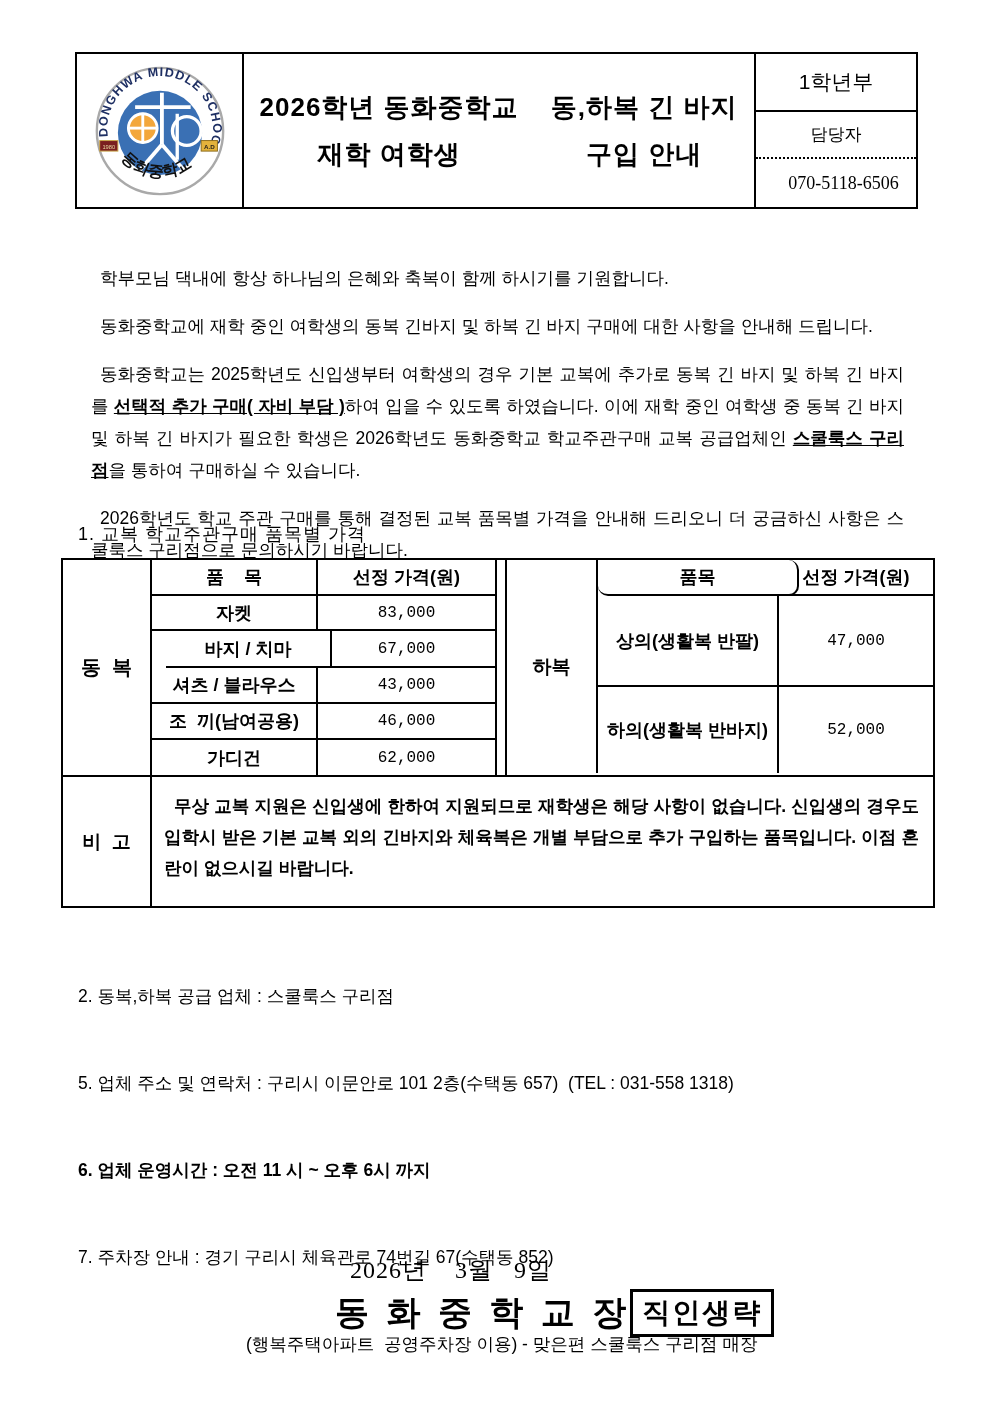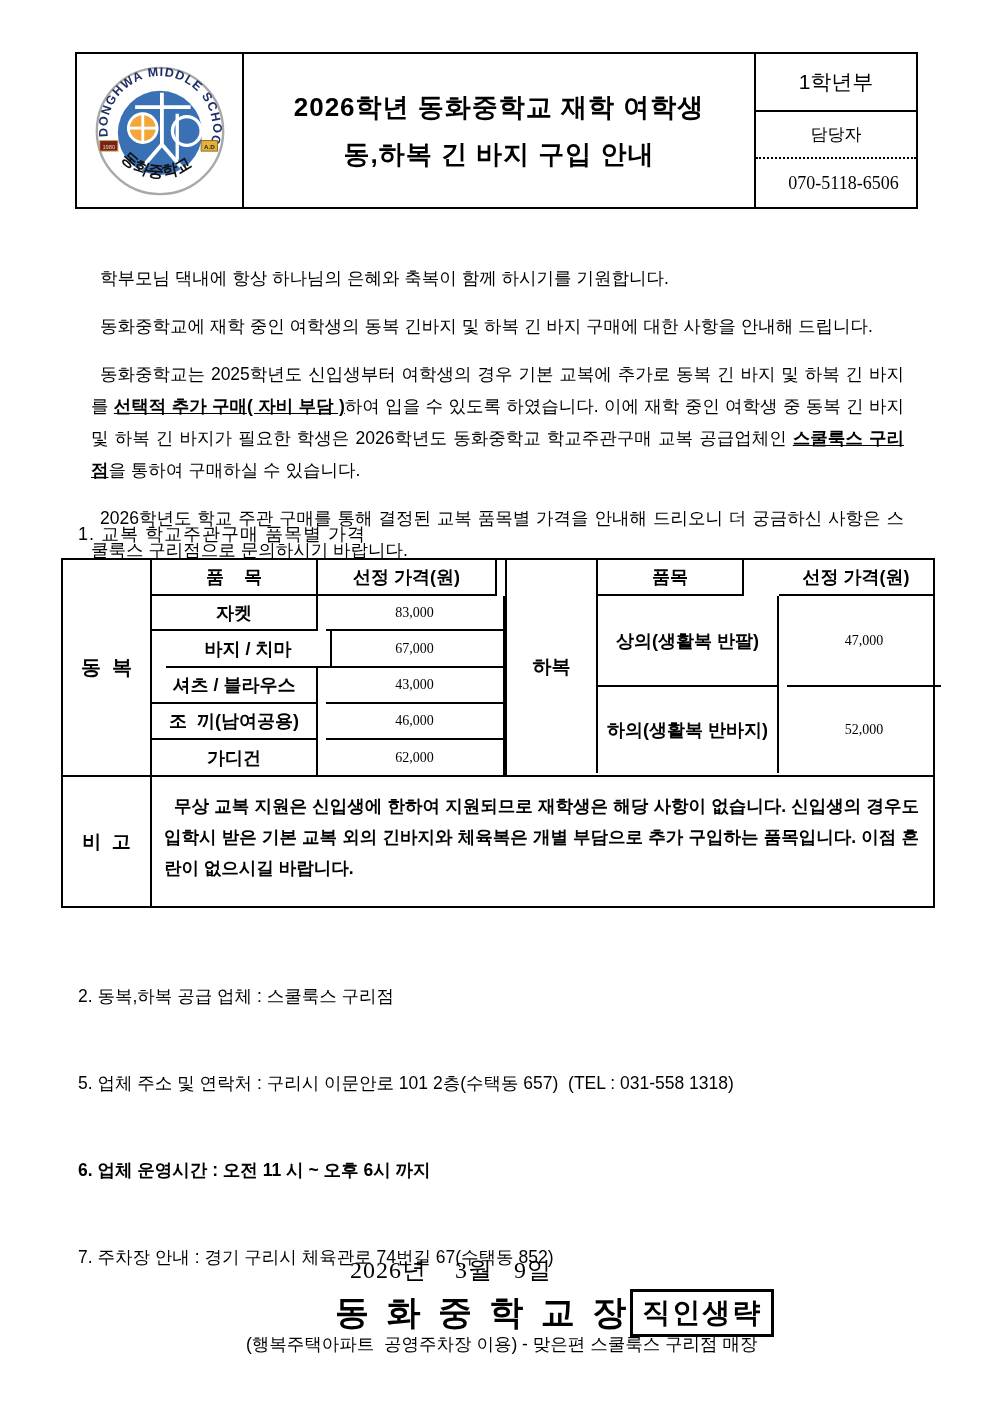--- a/index.html
+++ b/index.html
@@ -4,21 +4,21 @@
 <style>
   html,body{margin:0;padding:0;background:#fff;}
   .page{position:relative;width:992px;height:1403px;background:#ffffff;color:#000;
         font-family:"Liberation Sans", sans-serif;overflow:hidden;}
 
   
   .header-box{position:absolute;left:75px;top:52px;width:843px;height:157px;
               border:2px solid #000;box-sizing:border-box;display:flex;}
   .logo-cell{width:167px;border-right:2px solid #000;box-sizing:border-box;
              display:flex;align-items:center;justify-content:center;}
-  .title-cell{flex:1;display:flex;flex-direction:column;align-items:center;justify-content:center;
+  .title-cell{flex:1;display:flex;flex-direction:row;align-items:center;justify-content:center;
               font-weight:bold;font-size:26px;line-height:47px;letter-spacing:1px;text-align:center;}
   .hdr-right{width:162px;border-left:2px solid #000;box-sizing:border-box;display:flex;flex-direction:column;}
   .hdr-right .r1{height:56px;border-bottom:2px solid #000;display:flex;align-items:center;justify-content:center;font-size:21px;}
   .hdr-right .r2{height:45px;border-bottom:2px dotted #000;display:flex;align-items:center;justify-content:center;font-size:17px;}
   .hdr-right .r3{flex:1;display:flex;align-items:center;justify-content:center;
                  font-size:18px;font-family:"Liberation Serif", serif;margin-left:15px;}
 
   
   .body-text{position:absolute;left:75px;top:246px;width:845px;font-size:17.5px;line-height:32px;
              text-align:justify;}
@@ -30,21 +30,21 @@
   
   .ptable{position:absolute;left:61px;top:558px;width:874px;height:350px;
           border:2px solid #000;box-sizing:border-box;}
   .pin{position:absolute;left:0;top:0;width:870px;height:346px;}
   .tcell{position:absolute;display:flex;align-items:center;justify-content:center;
          box-sizing:border-box;font-size:18px;text-align:center;}
   .br{border-right:2px solid #000;}
   .bb{border-bottom:2px solid #000;}
   .bl{border-left:2px solid #000;}
   .bold{font-weight:bold;}
-  .price{font-family:Liberation Serif, serif;font-size:14px;margin-left:8px;}
+  .price{font-family:Liberation Mono, monospace;font-size:16px;}
   .hline{position:absolute;left:0;top:215px;width:870px;height:2px;background:#000;}
   .note-content{position:absolute;left:89px;top:217px;width:781px;height:129px;box-sizing:border-box;
                 padding:14px 14px 0 12px;font-weight:bold;font-size:17.5px;line-height:31px;
                 text-align:justify;}
   .note-content .ind{display:block;text-indent:10px;}
 
   
   .notes{position:absolute;left:78px;top:924px;width:850px;font-size:17.5px;line-height:29px;white-space:pre-wrap;}
   .notes div{margin:0;}
   .notes .b6{font-weight:bold;}
@@ -130,21 +130,21 @@
       <div class="tcell br bb price" style="left:255px;top:71px;width:179px;height:37px;">67,000</div>
       <div class="tcell br bb bold" style="left:89px;top:108px;width:166px;height:36px;">셔츠 / 블라우스</div>
       <div class="tcell br bb price" style="left:255px;top:108px;width:179px;height:36px;">43,000</div>
       <div class="tcell br bb bold" style="left:89px;top:144px;width:166px;height:36px;white-space:pre-wrap;">조  끼(남여공용)</div>
       <div class="tcell br bb price" style="left:255px;top:144px;width:179px;height:36px;">46,000</div>
       <div class="tcell br bold" style="left:89px;top:180px;width:166px;height:35px;">가디건</div>
       <div class="tcell br price" style="left:255px;top:180px;width:179px;height:35px;">62,000</div>
 
       <div class="bl" style="position:absolute;left:442px;top:0;width:428px;height:215px;box-sizing:border-box;">
         <div class="tcell br bold" style="left:0;top:0;width:91px;height:213px;font-size:19px;">하복</div>
-        <div class="tcell br bb bold" style="left:91px;top:0;width:146px;height:36px;">품목</div>
+        <div class="tcell br bb bold" style="left:91px;top:0;width:201px;height:36px;border-radius:10px;">품목</div>
         <div class="tcell bb bold" style="left:272px;top:0;width:154px;height:36px;">선정 가격(원)</div>
         <div class="tcell br bb bold" style="left:91px;top:36px;width:181px;height:91px;">상의(생활복 반팔)</div>
         <div class="tcell bb price" style="left:272px;top:36px;width:154px;height:91px;">47,000</div>
         <div class="tcell br bold" style="left:91px;top:127px;width:181px;height:86px;">하의(생활복 반바지)</div>
         <div class="tcell price" style="left:272px;top:127px;width:154px;height:86px;">52,000</div>
       </div>
 
       <div class="hline"></div>
 
       <div class="tcell br bold" style="left:0;top:217px;width:89px;height:129px;font-size:19px;white-space:pre-wrap;">비  고</div>

